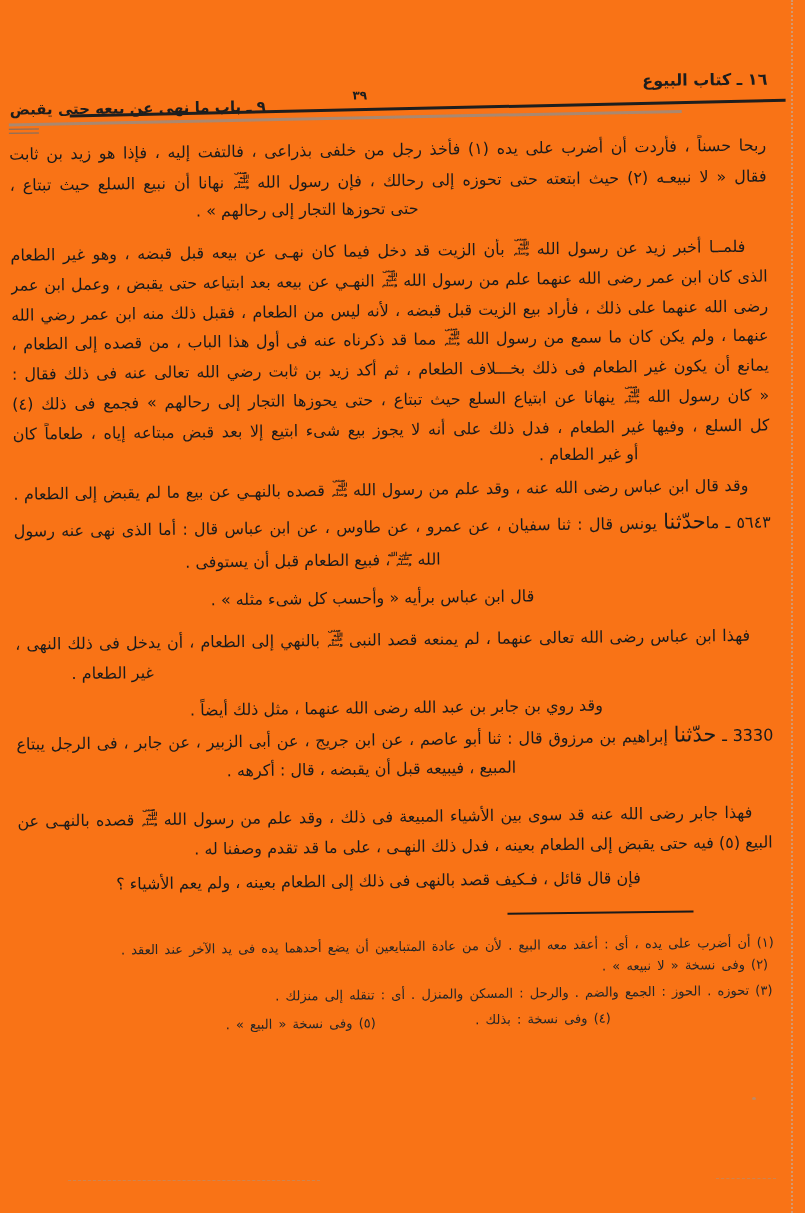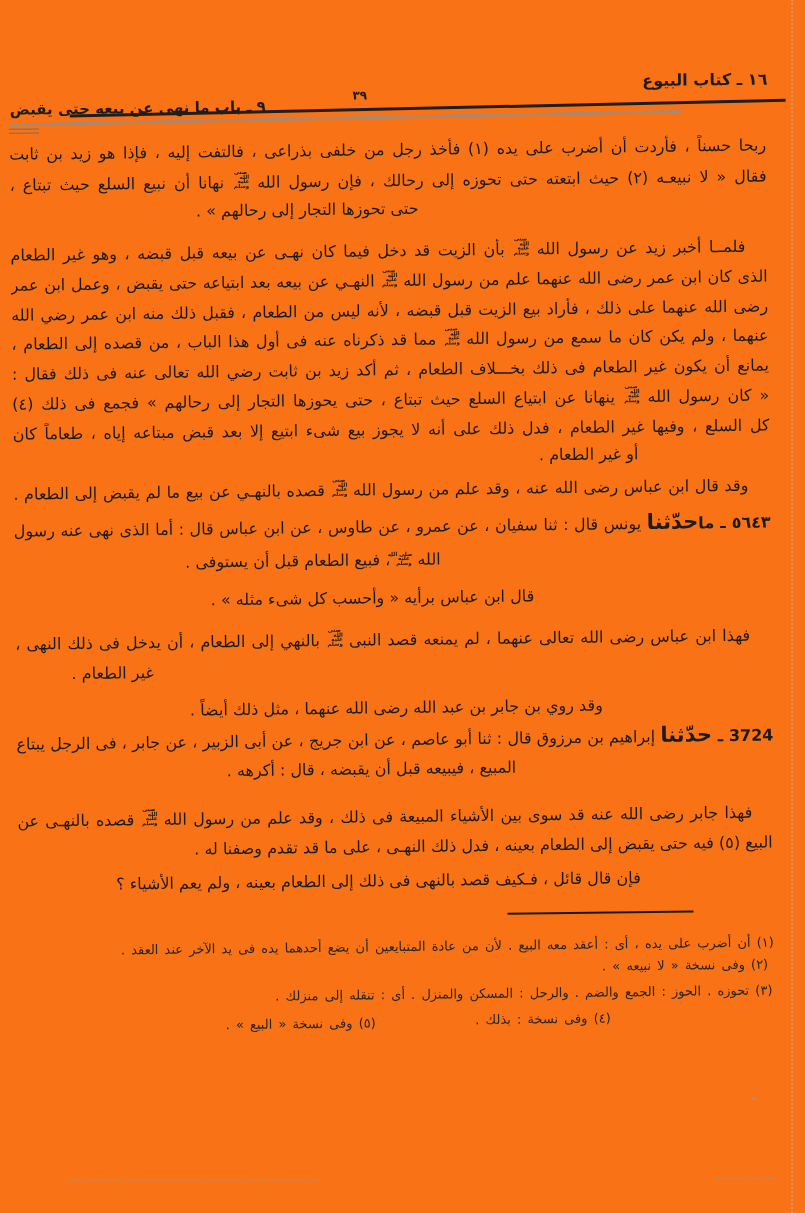--- a/index.html
+++ b/index.html
@@ -17,22 +17,22 @@
   .rule-shadow{position:absolute;left:14px;right:118px;top:116px;height:2.5px;background:#8f8f8f;opacity:.75;transform:rotate(-0.45deg);}
   .rule-tick{position:absolute;left:14px;width:30px;top:124px;height:3px;border-top:1px solid #6f6f6f;border-bottom:1px solid #6f6f6f;}
   
   .line{
     position:absolute;direction:rtl;font-size:16px;color:#1b1b1b;
     white-space:nowrap;line-height:22px;
   }
   .full{left:14px;right:34px;white-space:normal;text-align:justify;text-align-last:justify;max-height:24px;overflow:hidden;}
   .indent{padding-right:22px;}
   .rightline{right:36px;text-align:right;}
-  .hadith .num{font-weight:700;}
-  .hadith .bold-word{font-weight:700;font-size:21px;letter-spacing:1px;}
+  .hadith .num{font-weight:400;}
+  .hadith .bold-word{font-weight:400;font-size:21px;letter-spacing:1px;}
   
   .saw{display:inline-block;width:17px;font-size:5.5px;line-height:4.6px;text-align:center;
        vertical-align:-3px;font-weight:700;transform:translateY(-3px);color:#1b1b1b;}
   
   .fn-rule{position:absolute;left:503px;width:186px;top:914px;height:2px;background:#1a1a1a;}
   .fnote{position:absolute;direction:rtl;font-size:13px;color:#262626;white-space:nowrap;word-spacing:2px;}
   
   .edge-dots{position:absolute;right:12px;top:0;bottom:0;width:0;border-right:2px dotted #b7b7b7;opacity:.55;}
   .speck-row-1{position:absolute;left:68px;top:1180px;width:252px;height:0;border-top:1px dashed #9a9a9a;opacity:.45;}
   .speck-row-2{position:absolute;left:716px;top:1178px;width:60px;height:0;border-top:1px dashed #9a9a9a;opacity:.45;}
@@ -74,21 +74,21 @@
     <div class="line" style="top:549px;left:185px">الله <span class="saw">صلى الله<br>عليه<br>وسلم</span> ، فبيع الطعام قبل أن يستوفى .</div>
 
     <div class="line" style="top:587px;left:210px">قال ابن عباس برأيه « وأحسب كل شىء مثله » .</div>
 
     <div class="line full indent" style="top:629px">فهذا ابن عباس رضى الله تعالى عنهما ، لم يمنعه قصد النبى <span class="saw">صلى الله<br>عليه<br>وسلم</span> بالنهي إلى الطعام ، أن يدخل فى ذلك النهى ،</div>
     <div class="line" style="top:659px;left:70px">غير الطعام .</div>
 
     <div class="line" style="top:697px;left:188px">وقد روي بن جابر بن عبد الله رضى الله عنهما ، مثل ذلك أيضاً .</div>
 
     <div class="line full hadith" style="top:727px">
-      <span class="num">3724 ـ </span><span class="bold-word">حدّثنا</span><span> إبراهيم بن مرزوق قال : ثنا أبو عاصم ، عن ابن جريج ، عن أبى الزبير ، عن جابر ، فى الرجل يبتاع</span>
+      <span class="num">3330 ـ </span><span class="bold-word">حدّثنا</span><span> إبراهيم بن مرزوق قال : ثنا أبو عاصم ، عن ابن جريج ، عن أبى الزبير ، عن جابر ، فى الرجل يبتاع</span>
     </div>
     <div class="line" style="top:758px;left:224px">المبيع ، فيبيعه قبل أن يقبضه ، قال : أكرهه .</div>
 
     <div class="line full indent" style="top:806px">فهذا جابر رضى الله عنه قد سوى بين الأشياء المبيعة فى ذلك ، وقد علم من رسول الله <span class="saw">صلى الله<br>عليه<br>وسلم</span> قصده بالنهـى عن</div>
     <div class="line rightline" style="top:836px">البيع (٥) فيه حتى يقبض إلى الطعام بعينه ، فدل ذلك النهـى ، على ما قد تقدم وصفنا له .</div>
     <div class="line" style="top:870px;left:112px">فإن قال قائل ، فـكيف قصد بالنهى فى ذلك إلى الطعام بعينه ، ولم يعم الأشياء ؟</div>
 
     <div class="fn-rule"></div>
     <div class="fnote" style="top:939px;right:36px">(١) أن أضرب على يده ، أى : أعقد معه البيع . لأن من عادة المتبايعين أن يضع أحدهما يده فى يد الآخر عند العقد .</div>
     <div class="fnote" style="top:961px;right:42px">(٢) وفى نسخة « لا نبيعه » .</div>

